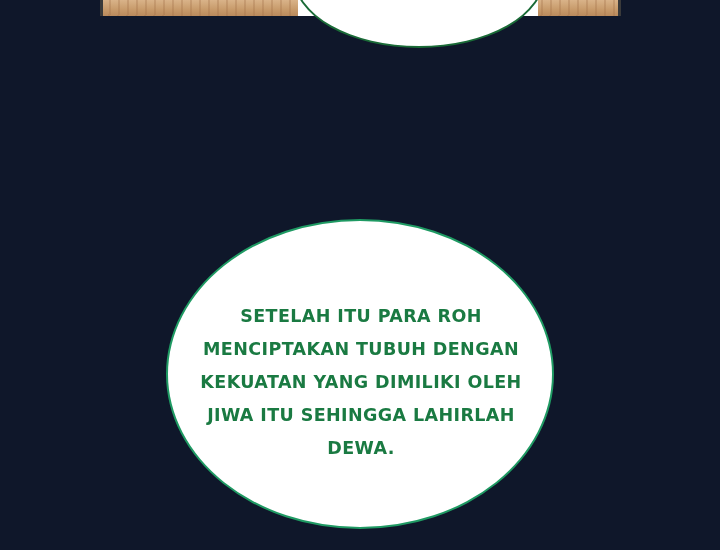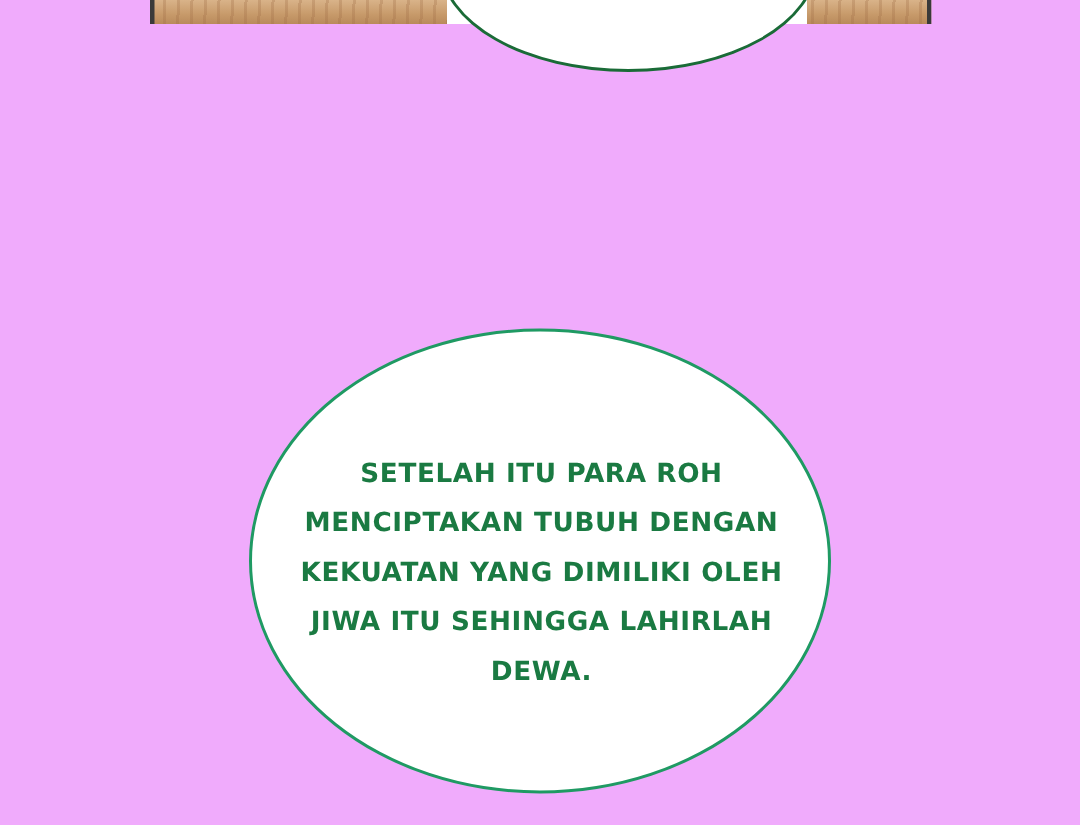--- a/index.html
+++ b/index.html
@@ -14,21 +14,21 @@
     overflow: hidden;
     font-family: "DejaVu Sans", sans-serif;
   }
 
   .page {
     position: absolute;
     left: 0;
     top: 0;
     width: 720px;
     height: 550px;
-    background: #f0abfc;
+    background: #0f172a;
   }
 
   
   .panel-strip {
     position: absolute;
     left: 100px;
     top: 0;
     width: 521px;
     height: 16px;
     overflow: hidden;

